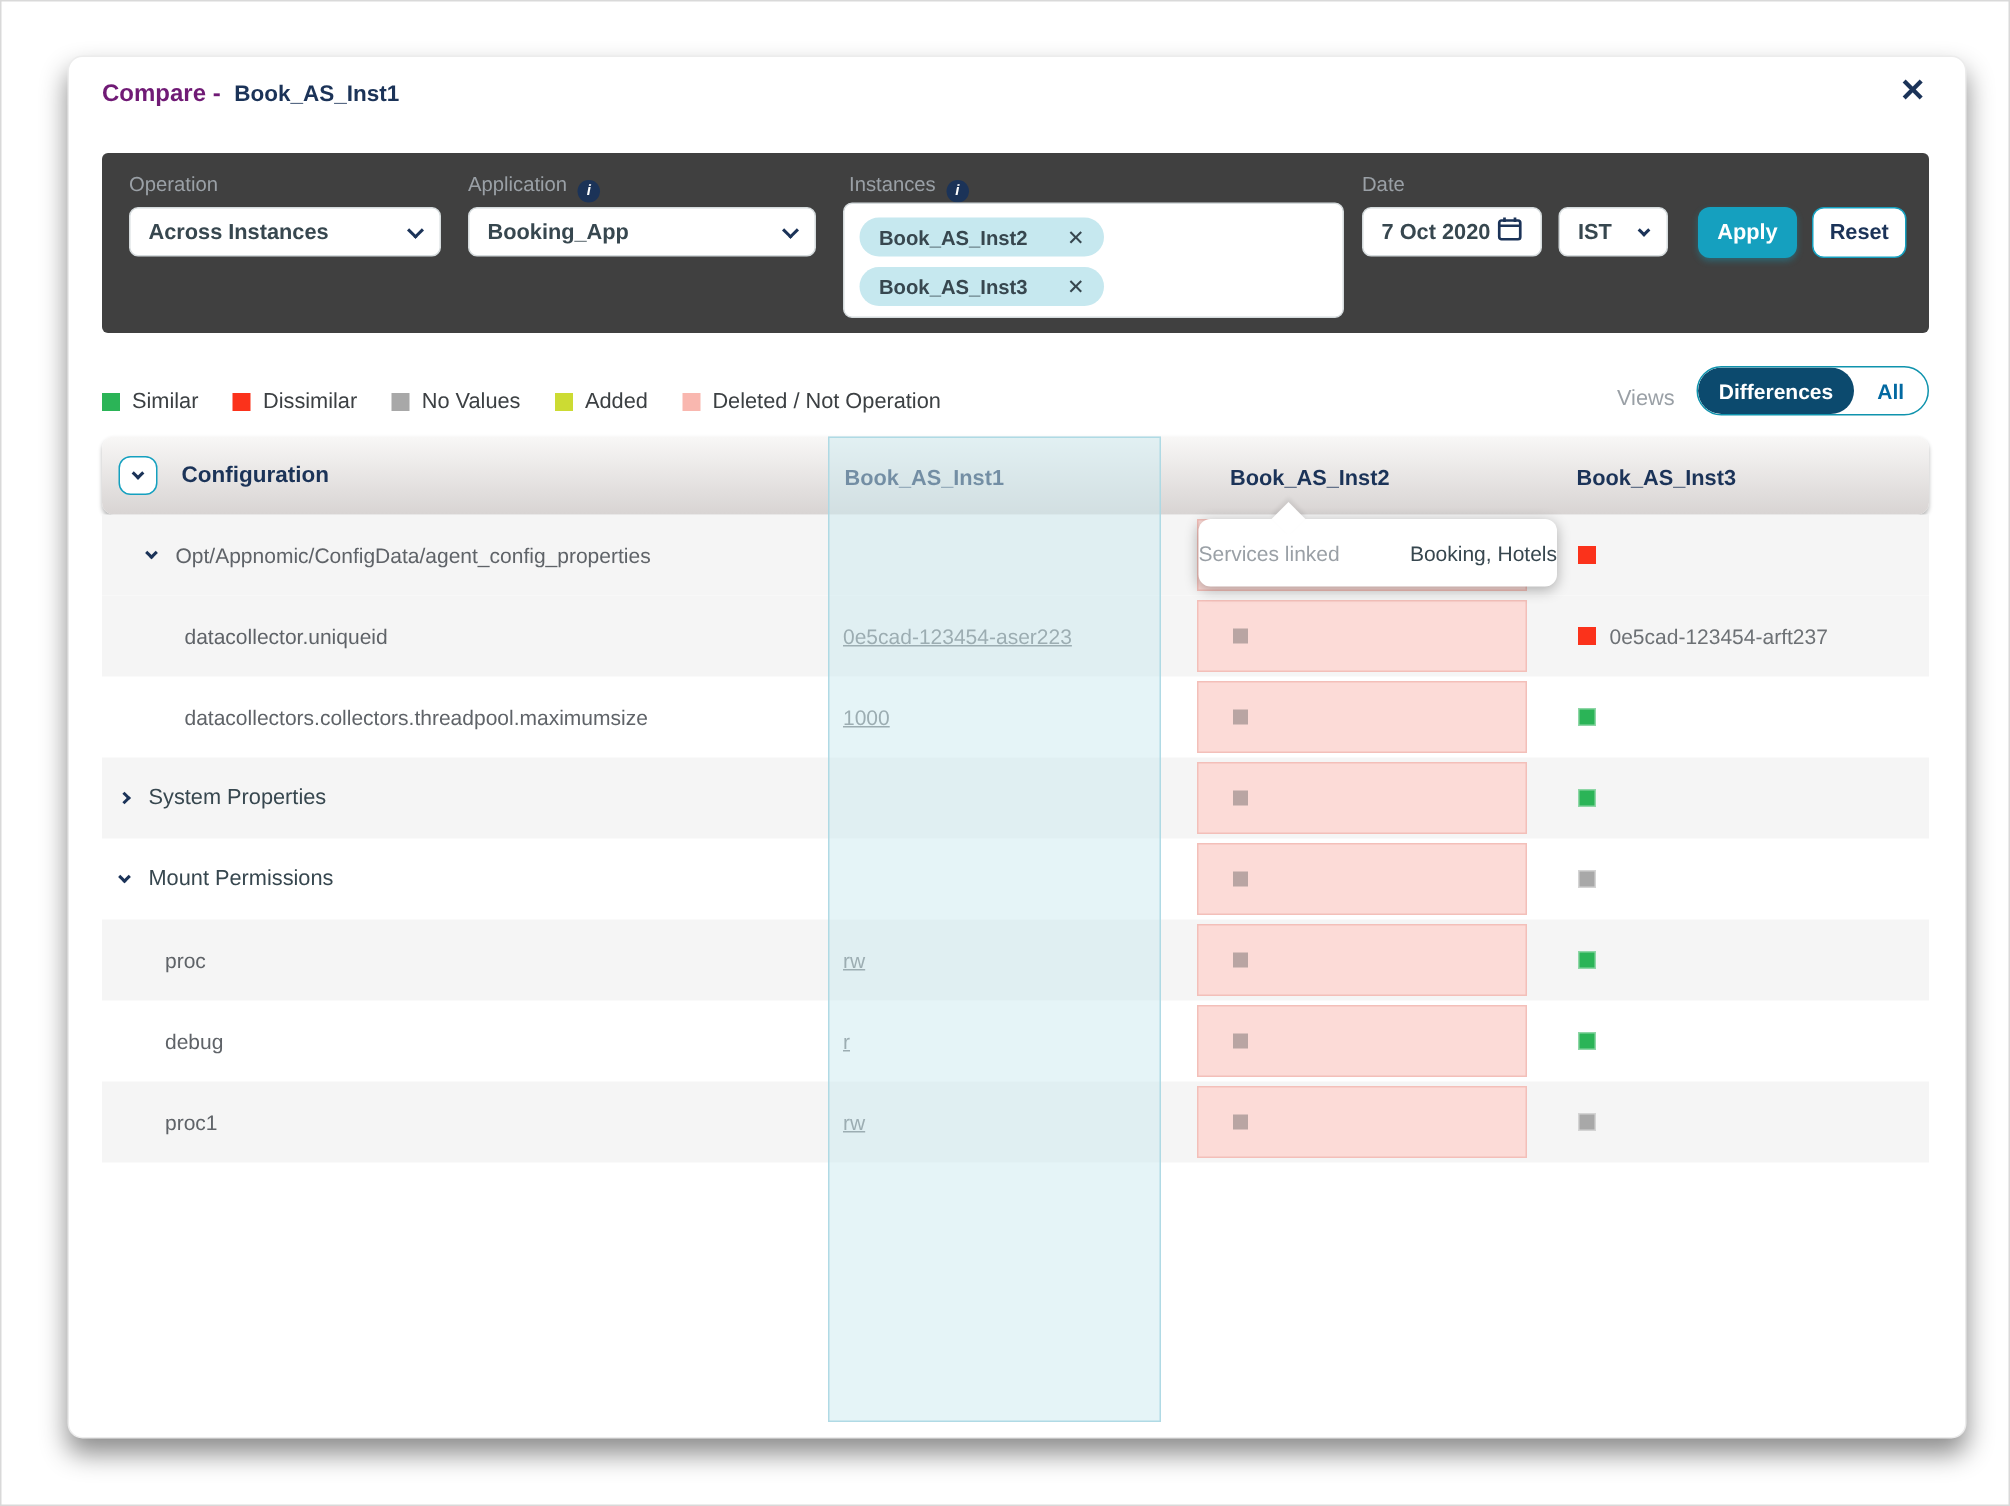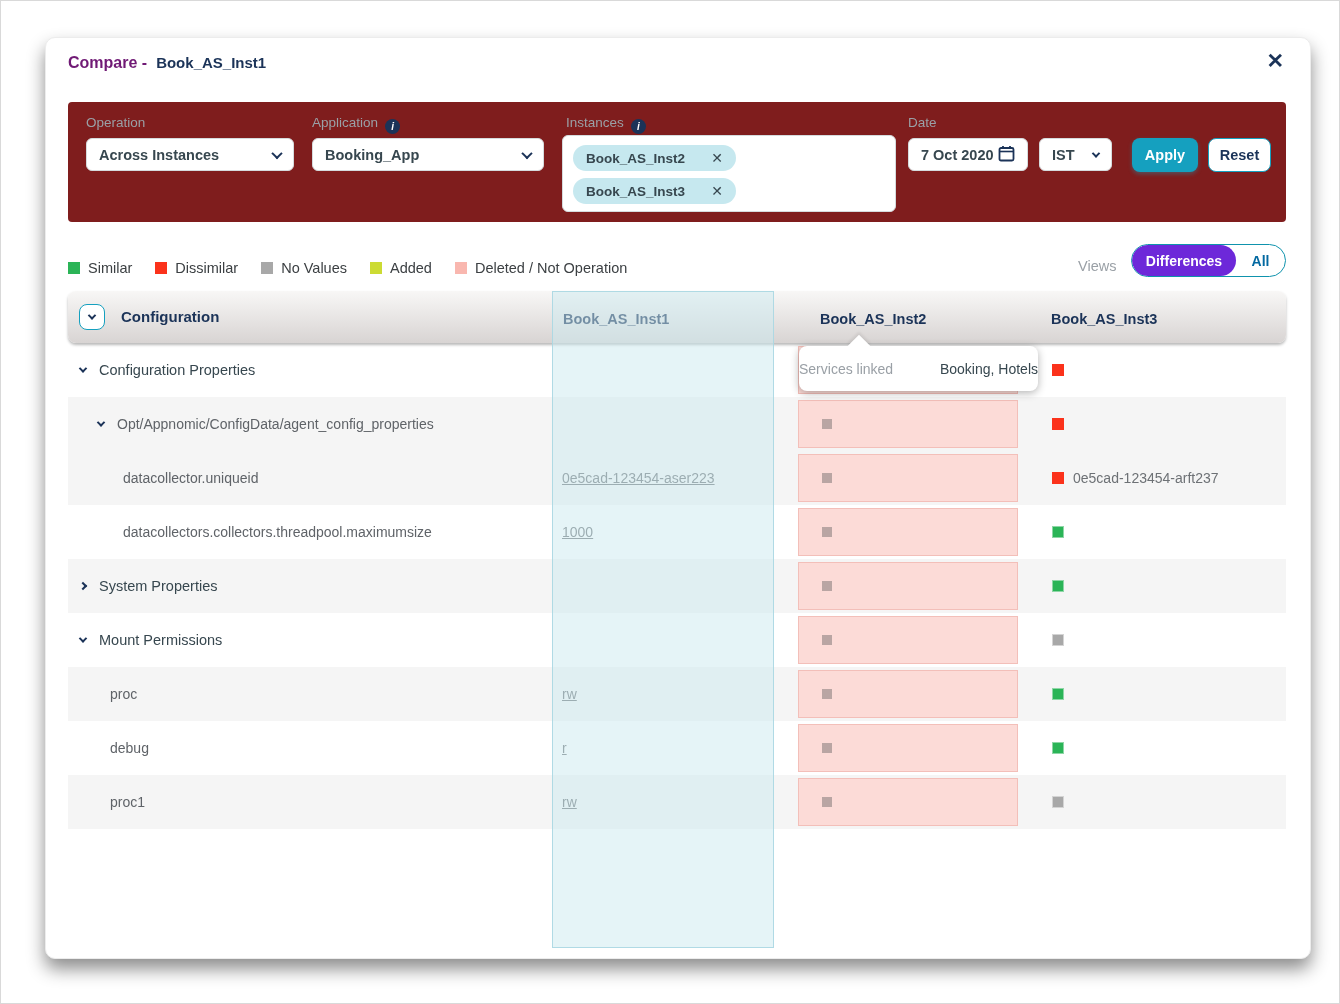--- a/index.html
+++ b/index.html
@@ -6,21 +6,21 @@
   *{box-sizing:border-box;font-family:"Liberation Sans",sans-serif;}
   .screen{position:relative;width:1340px;height:1004px;background:#fff;border:1px solid #d9d9d9;overflow:hidden;}
   .modal{position:absolute;left:44px;top:36px;width:1266px;height:922px;background:#fff;
          border:1px solid #ececec;border-radius:10px;box-shadow:0 10px 18px rgba(0,0,0,0.45);}
   
   .title-row{position:absolute;left:22px;top:16px;display:flex;align-items:baseline;gap:9px;}
   .title-main{font-size:16px;font-weight:bold;color:#701a75;}
   .title-inst{font-size:15px;font-weight:bold;color:#1b3358;}
   .close-btn{position:absolute;right:26px;top:12px;font-size:21px;font-weight:bold;color:#1b3358;cursor:pointer;line-height:1;}
   
-  .filter-bar{position:absolute;left:22px;top:64px;width:1218px;height:120px;background:#7f1d1d;border-radius:4px;}
+  .filter-bar{position:absolute;left:22px;top:64px;width:1218px;height:120px;background:#404040;border-radius:4px;}
   .f-label{position:absolute;font-size:13.5px;color:#9aa0a6;}
   .f-field{position:absolute;height:33px;background:#fff;border:1px solid #d5dbdd;border-radius:6px;
            display:flex;align-items:center;padding:0 12px;font-size:14.5px;color:#37474f;font-weight:600;}
   .f-field .grow{flex:1;}
   .chev{display:inline-block;width:8px;height:8px;border-right:2px solid #1b3358;border-bottom:2px solid #1b3358;}
   .chev.down{transform:rotate(45deg) translate(-1px,-1px);}
   .chev.right{transform:rotate(-45deg);}
   .chev.sm{width:6px;height:6px;}
   .info-icon{display:inline-block;width:15px;height:15px;border-radius:50%;background:#1b3358;color:#fff;
              font-size:10px;font-weight:bold;text-align:center;line-height:15px;font-style:italic;margin-left:7px;vertical-align:-3px;}
@@ -34,21 +34,21 @@
   .btn.reset{background:#fff;color:#1b3358;border:1.5px solid #15a0bf;}
   .cal-icon{margin-left:auto;}
   
   .legend{position:absolute;left:22px;top:222px;display:flex;align-items:center;gap:23px;}
   .legend-item{display:flex;align-items:center;gap:8px;font-size:14.5px;color:#3c4043;}
   .sq{width:12px;height:12px;display:inline-block;}
   .views-label{position:absolute;left:1032px;top:220px;font-size:14.5px;color:#9aa0a6;}
   .toggle{position:absolute;left:1085px;top:206px;width:155px;height:33px;border:1px solid #0f93ad;border-radius:17px;
           background:#fff;display:flex;overflow:hidden;}
   .toggle .seg{display:flex;align-items:center;justify-content:center;font-size:14px;font-weight:bold;cursor:pointer;}
-  .toggle .seg.active{background:#6d28d9;color:#fff;border-radius:16px;width:104px;}
+  .toggle .seg.active{background:#0c4a6e;color:#fff;border-radius:16px;width:104px;}
   .toggle .seg.inactive{color:#0369a1;flex:1;}
   
   .thead{position:absolute;left:22px;top:253px;width:1218px;height:52px;border-radius:8px;
          background:linear-gradient(#f8f7f6,#d8d4d3);box-shadow:0 2px 3px rgba(0,0,0,0.28);}
   .group-btn{position:absolute;left:11px;top:13px;width:26px;height:26px;border:1.5px solid #15a0bf;border-radius:8px;
              background:#fff;display:flex;align-items:center;justify-content:center;cursor:pointer;}
   .group-label{position:absolute;left:53px;top:17px;font-size:15px;font-weight:bold;color:#1b3358;}
   .col-h{position:absolute;top:20px;font-size:14.5px;font-weight:bold;color:#1b3358;}
   .rows{position:absolute;left:22px;top:305px;width:1218px;}
   .trow{position:relative;width:1218px;height:54px;}
@@ -173,32 +173,20 @@
       <div class="group-btn">
           <span class="chev down sm"></span>
         </div>
       <div class="group-label">Configuration</div>
       <div class="col-h" style="left:495px;">Book_AS_Inst1</div>
       <div class="col-h" style="left:752px;">Book_AS_Inst2</div>
       <div class="col-h" style="left:983px;">Book_AS_Inst3</div>
     </div>
 
     <div class="rows" id="rows">
-        <div class="trow">
-          <div class="rlabel section" style="left: 12px;">
-            <span class="chev sm down"></span>
-            <span class="txt">Configuration Properties</span>
-          </div>
-          <div class="pinkcell">
-            <span class="gsq"></span>
-          </div>
-          <div class="c3">
-            <span class="sq dissimilar" style="background: rgb(251, 50, 27);"></span>
-          </div>
-        </div>
         <div class="trow alt">
           <div class="rlabel sub" style="left: 30px;">
             <span class="chev sm down"></span>
             <span class="txt">Opt/Appnomic/ConfigData/agent_config_properties</span>
           </div>
           <div class="pinkcell">
             <span class="gsq"></span>
           </div>
           <div class="c3">
             <span class="sq dissimilar" style="background: rgb(251, 50, 27);"></span>

